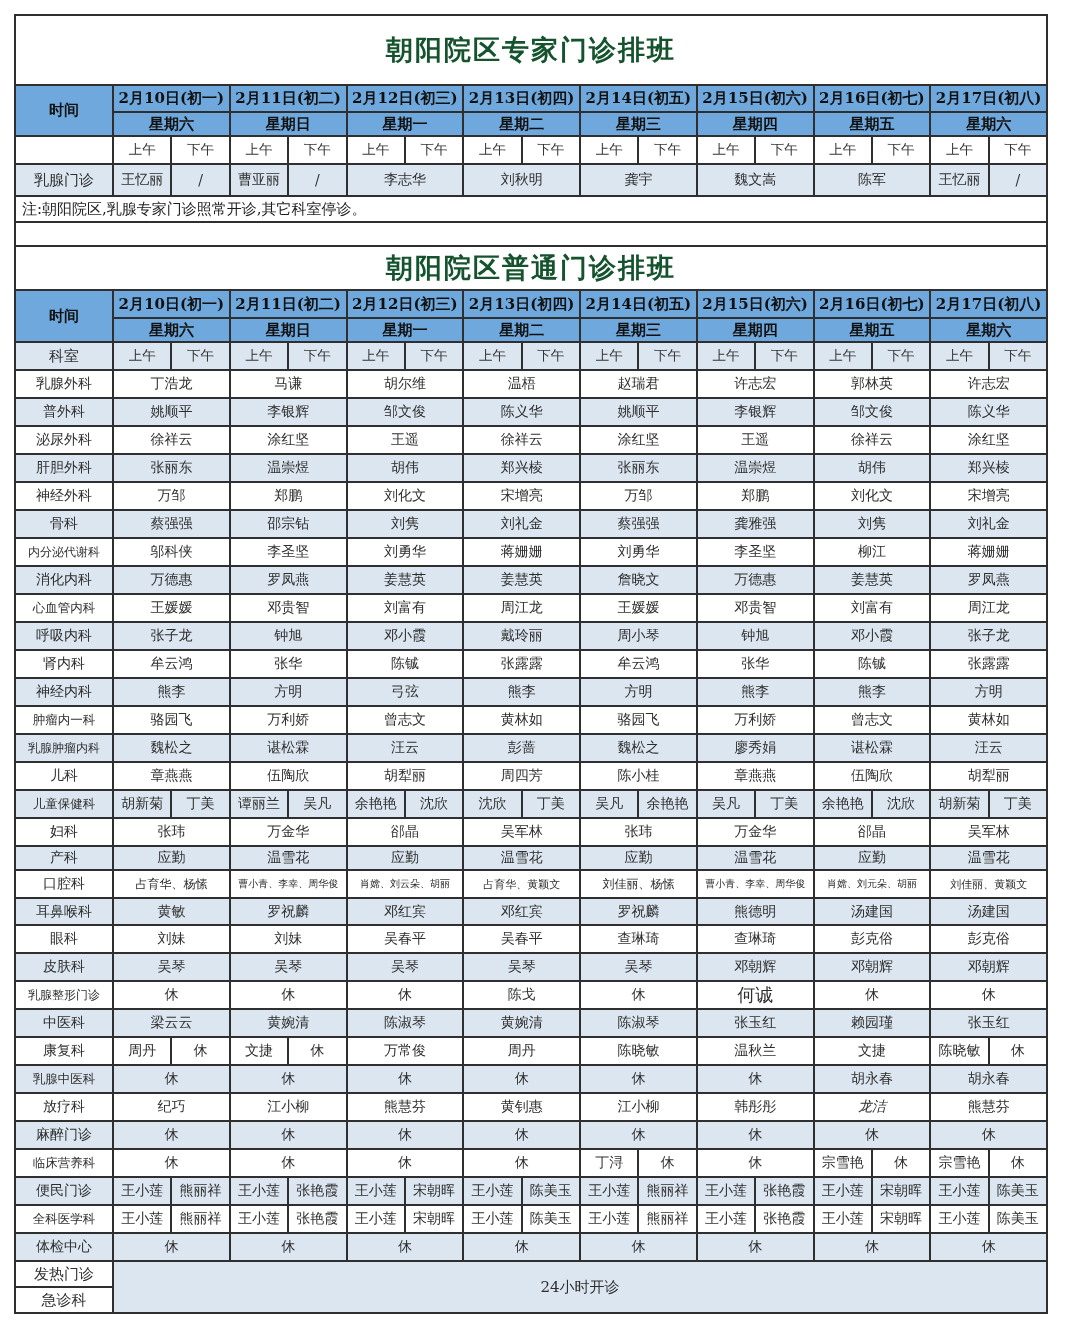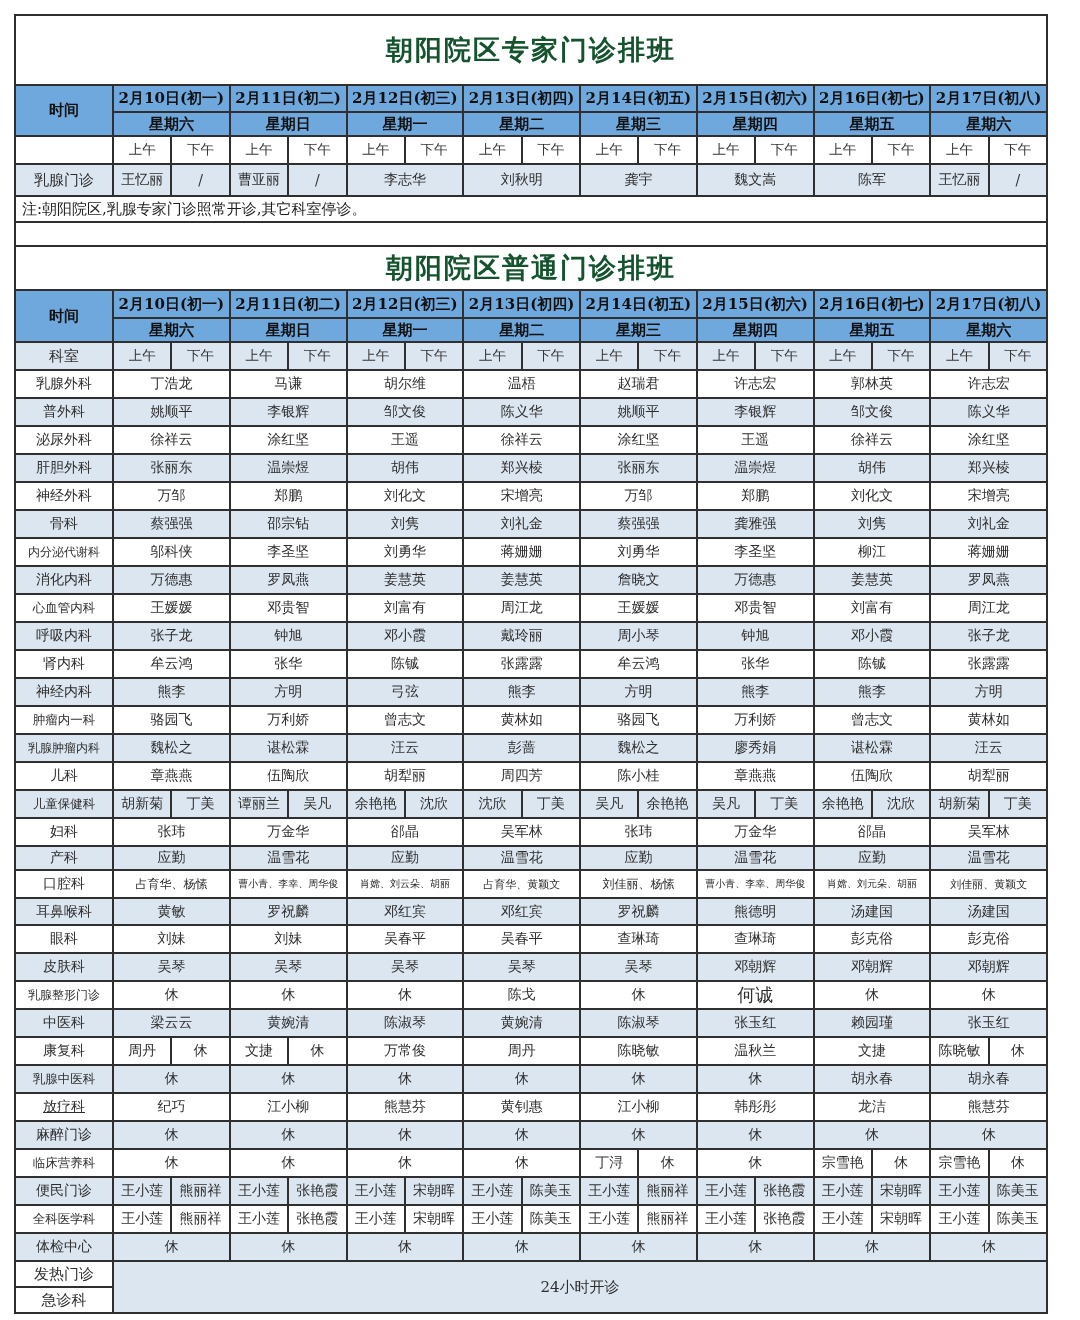--- a/index.html
+++ b/index.html
@@ -441,28 +441,28 @@
           <td colspan="2" style="font-size: 14px;">休</td>
           <td colspan="2" style="font-size: 14px;">休</td>
           <td colspan="2" style="font-size: 14px;">休</td>
           <td colspan="2" style="font-size: 14px;">休</td>
           <td colspan="2" style="font-size: 14px;">休</td>
           <td colspan="2" style="font-size: 14px;">休</td>
           <td colspan="2" style="font-size: 14px;">胡永春</td>
           <td colspan="2" style="font-size: 14px;">胡永春</td>
         </tr>
         <tr style="height: 28px;">
-          <td class="deptlbl" style="font-size: 14px; text-decoration: underline;">放疗科</td>
+          <td class="deptlbl" style="font-size: 14px;">放疗科</td>
           <td colspan="2" style="font-size: 14px;">纪巧</td>
           <td colspan="2" style="font-size: 14px;">江小柳</td>
           <td colspan="2" style="font-size: 14px;">熊慧芬</td>
           <td colspan="2" style="font-size: 14px;">黄钊惠</td>
           <td colspan="2" style="font-size: 14px;">江小柳</td>
           <td colspan="2" style="font-size: 14px;">韩彤彤</td>
-          <td colspan="2" style="font-size: 14px;">龙洁</td>
+          <td colspan="2" style="font-size: 14px; font-style: italic;">龙洁</td>
           <td colspan="2" style="font-size: 14px;">熊慧芬</td>
         </tr>
         <tr class="shade" style="height: 28px;">
           <td class="deptlbl" style="font-size: 14px;">麻醉门诊</td>
           <td colspan="2" style="font-size: 14px;">休</td>
           <td colspan="2" style="font-size: 14px;">休</td>
           <td colspan="2" style="font-size: 14px;">休</td>
           <td colspan="2" style="font-size: 14px;">休</td>
           <td colspan="2" style="font-size: 14px;">休</td>
           <td colspan="2" style="font-size: 14px;">休</td>

